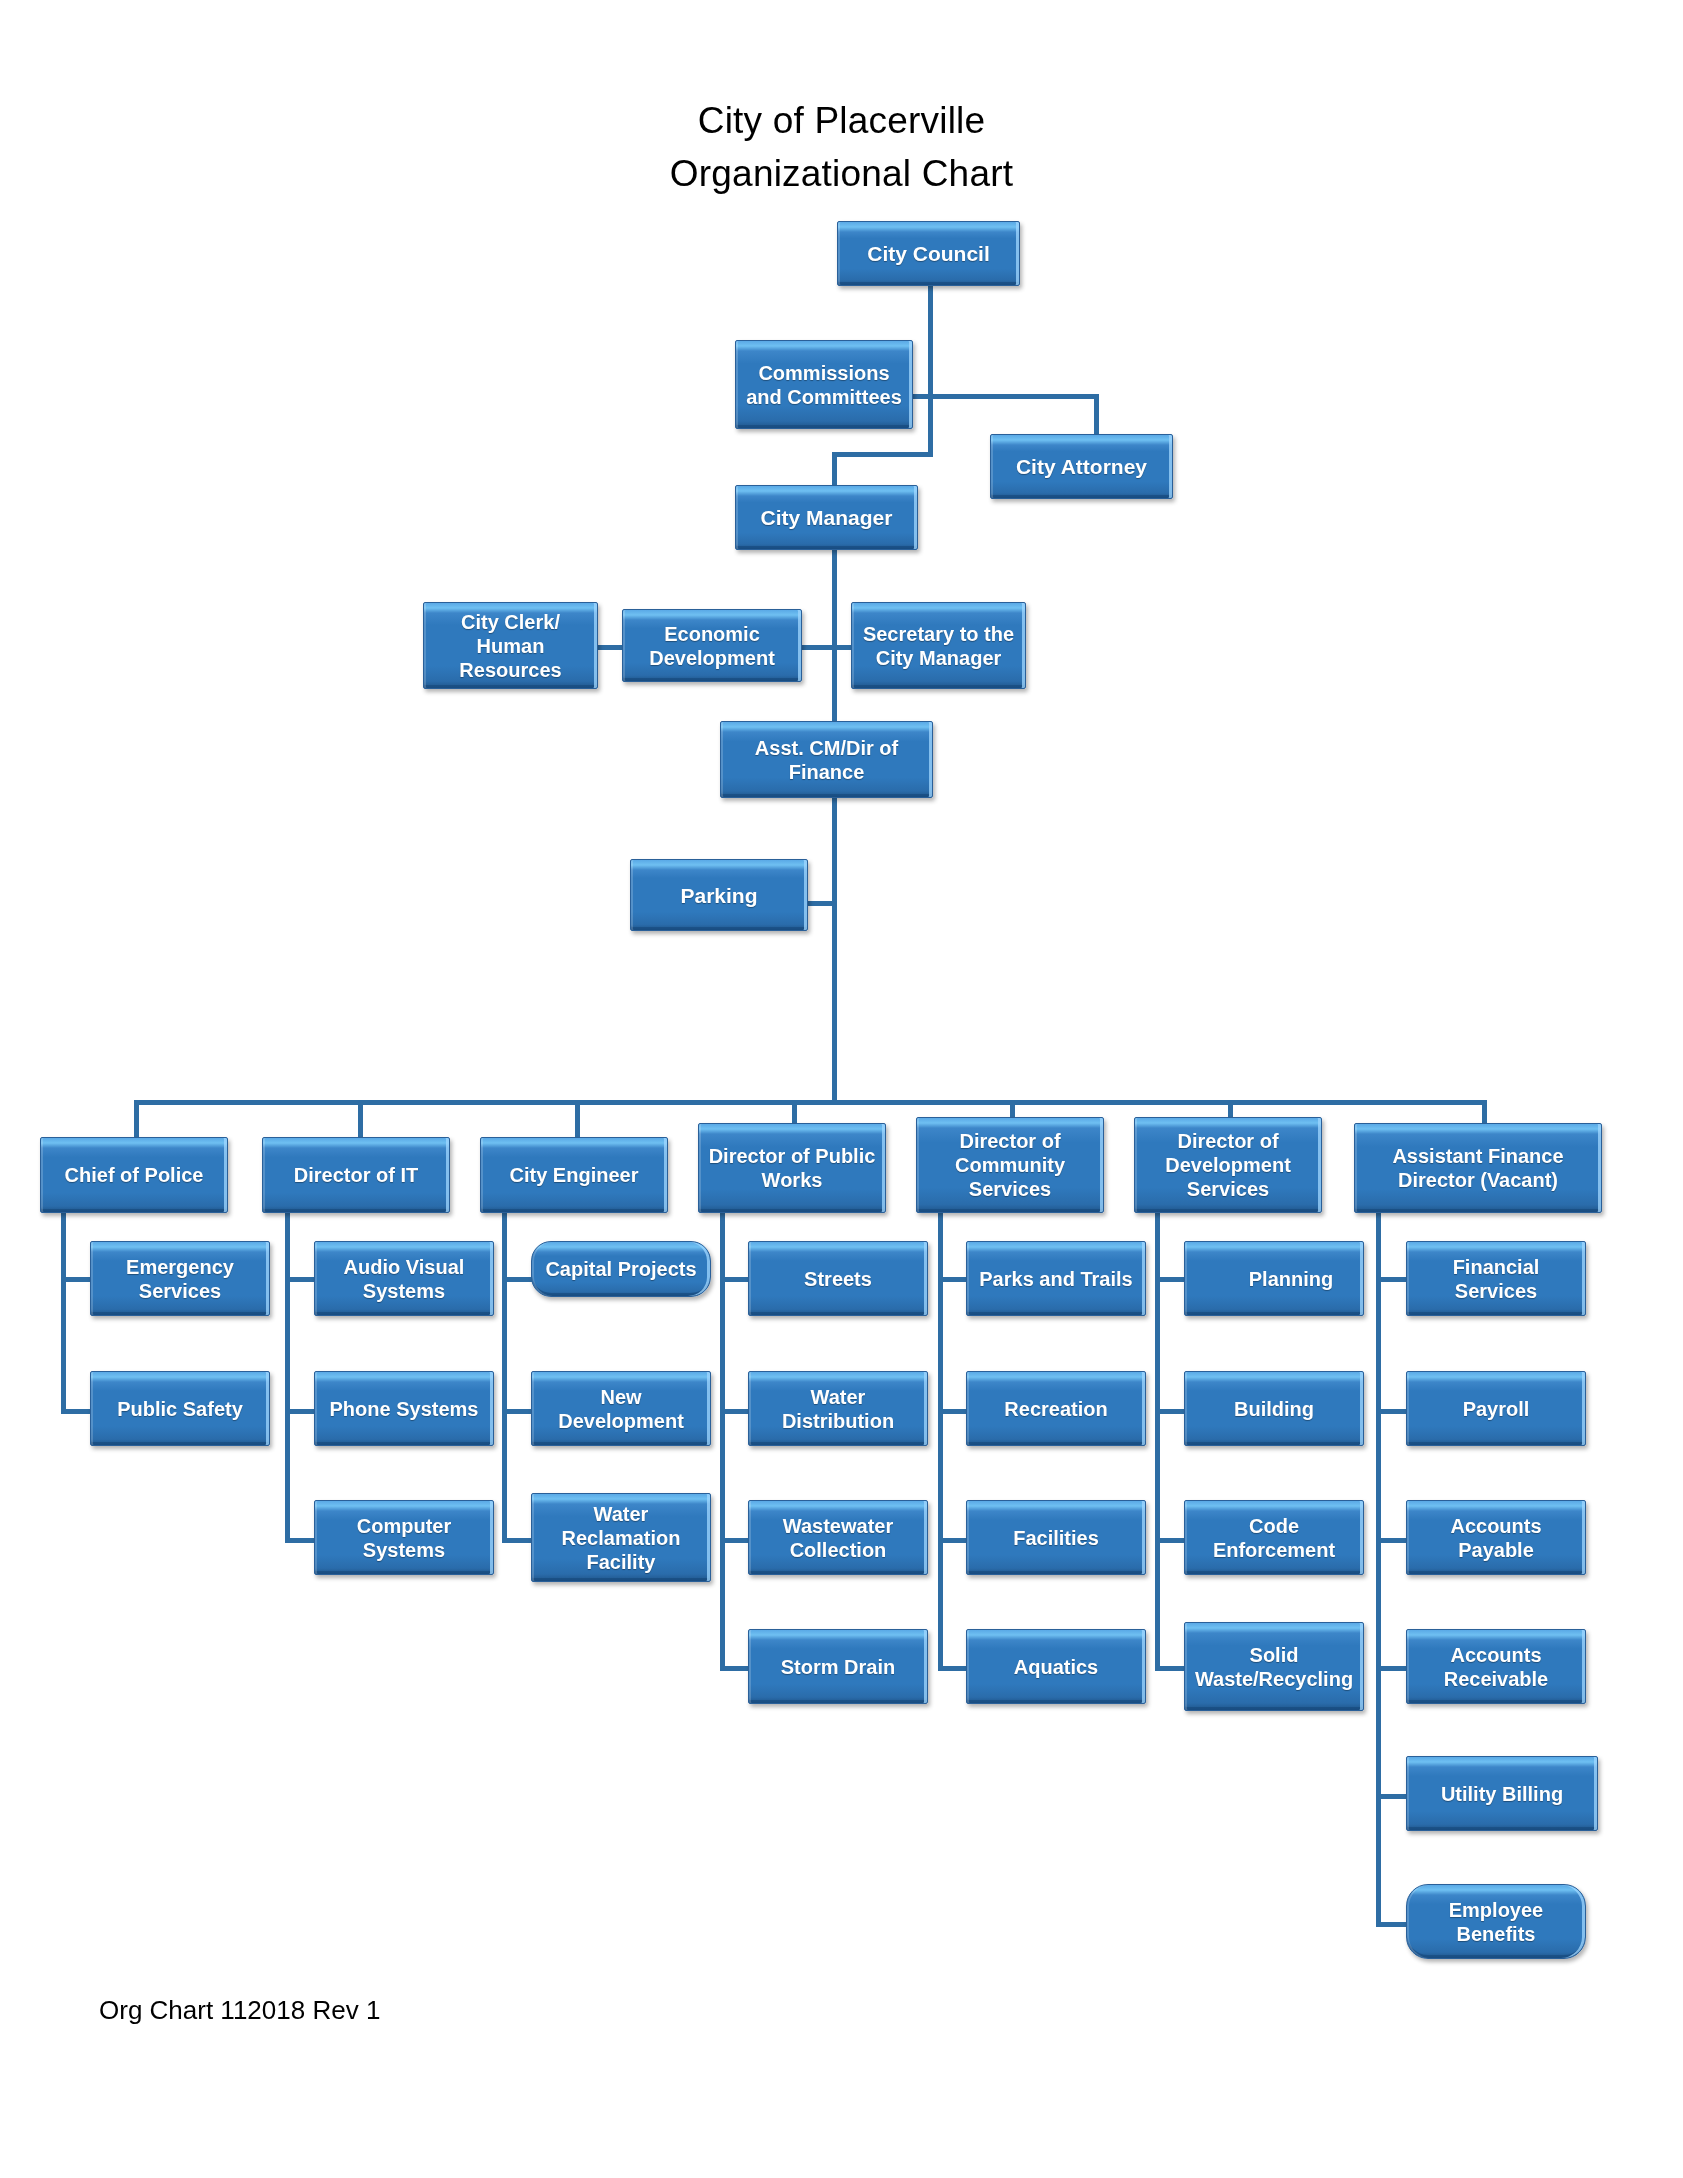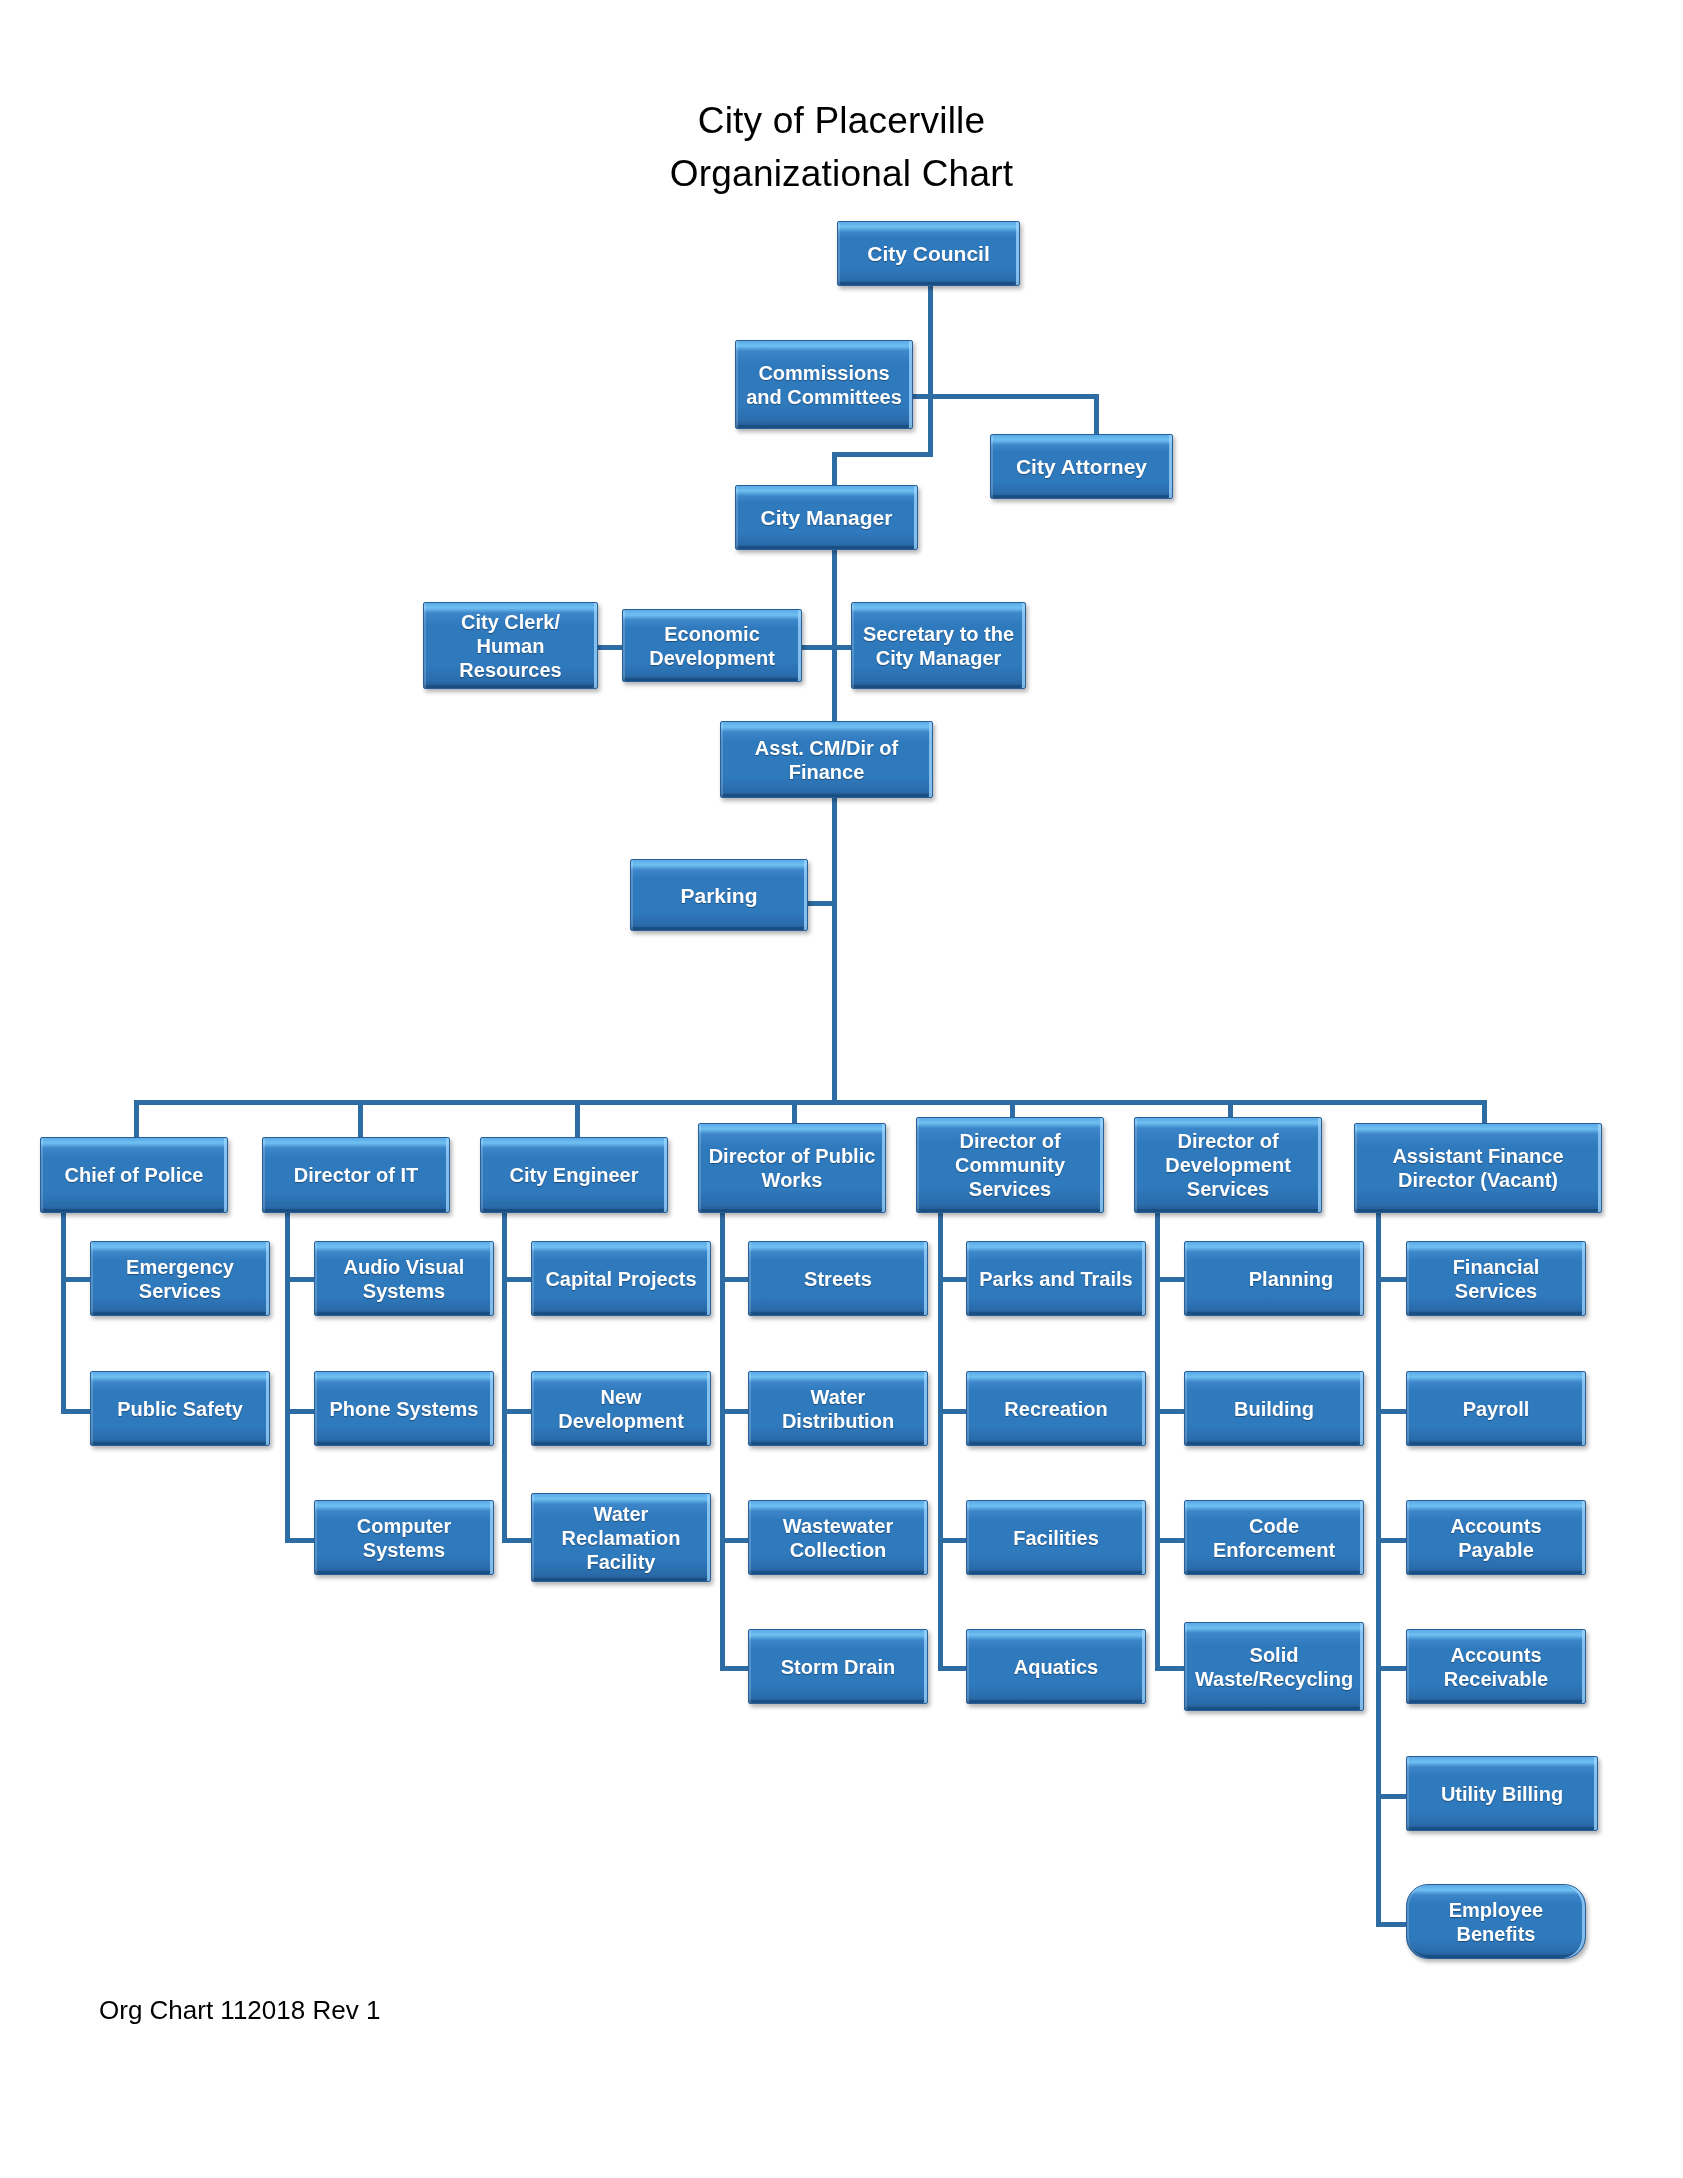--- a/index.html
+++ b/index.html
@@ -242,21 +242,21 @@
   <div class="node small" style="left:314px; top:1241px; width:180px; height:75px;">
     <span class="lbl">Audio Visual Systems</span>
   </div>
   <div class="node small" style="left:314px; top:1371px; width:180px; height:75px;">
     <span class="lbl">Phone Systems</span>
   </div>
   <div class="node small" style="left:314px; top:1500px; width:180px; height:75px;">
     <span class="lbl">Computer Systems</span>
   </div>
 
-  <div class="node small" style="left:531px; top:1241px; width:180px; height:75px;">
+  <div class="node small" style="left:531px; top:1241px; width:180px; height:56px;border-radius:20px;">
     <span class="lbl">Capital Projects</span>
   </div>
   <div class="node small" style="left:531px; top:1371px; width:180px; height:75px;">
     <span class="lbl">New Development</span>
   </div>
   <div class="node small" style="left:531px; top:1493px; width:180px; height:89px;">
     <span class="lbl">Water Reclamation Facility</span>
   </div>
 
   <div class="node small" style="left:748px; top:1241px; width:180px; height:75px;">

